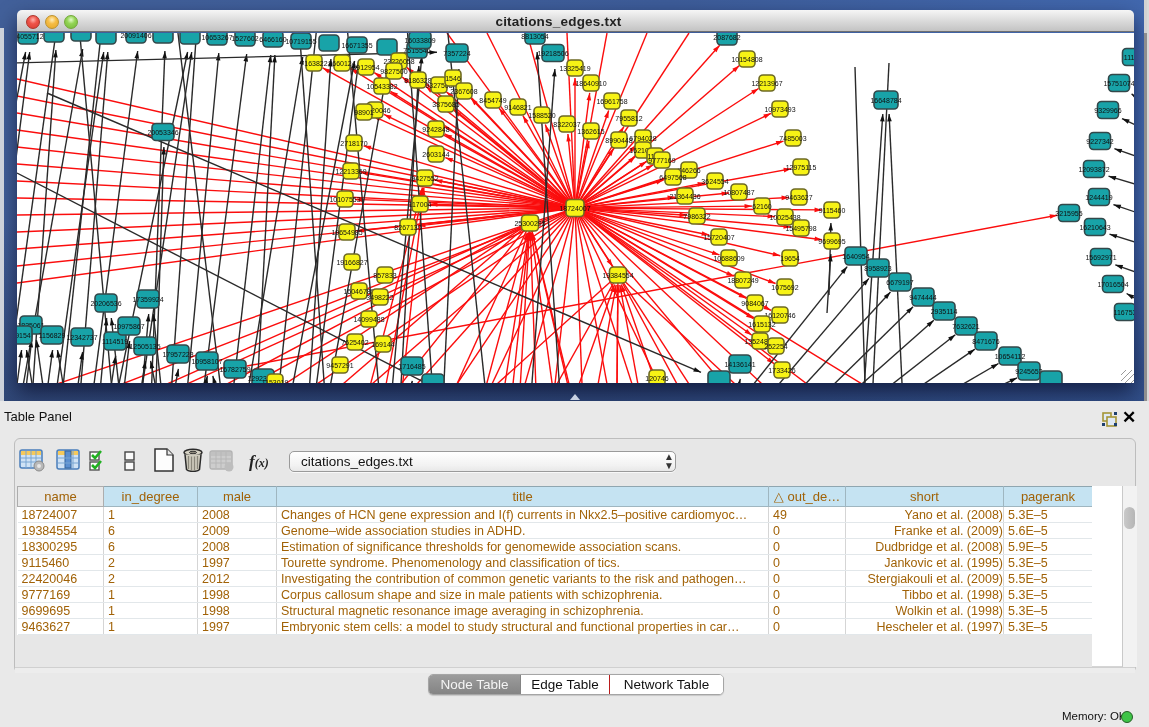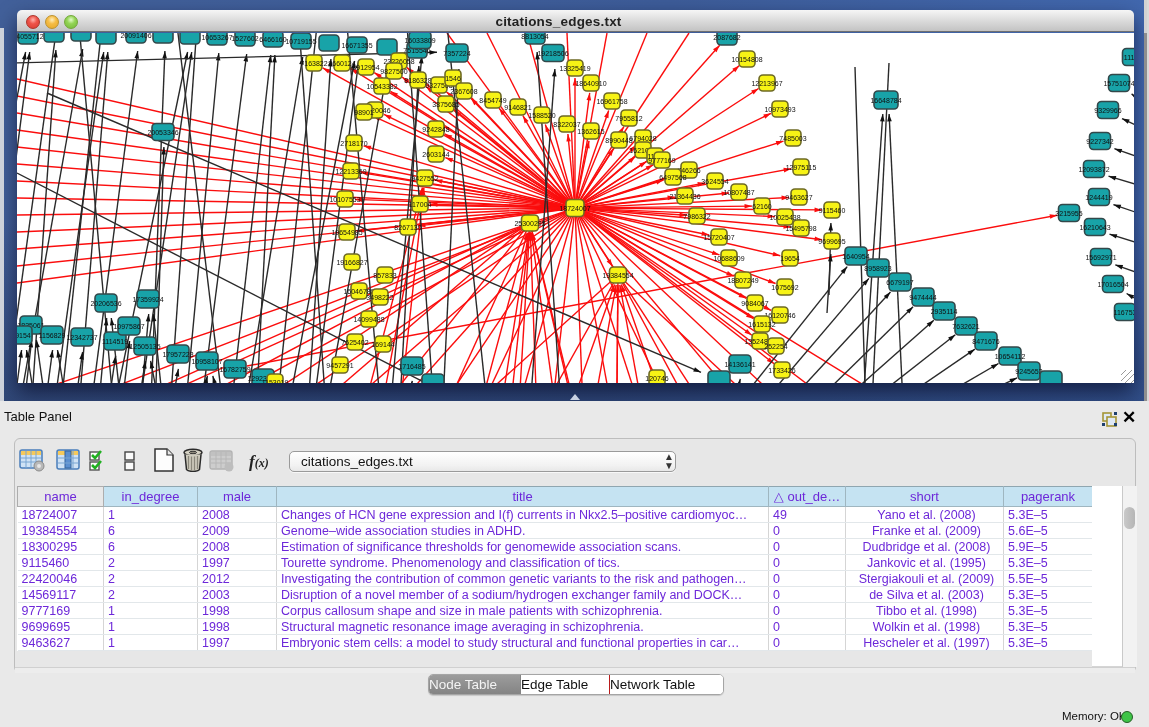--- a/index.html
+++ b/index.html
@@ -30,35 +30,35 @@
 #tptitle{left:4px;top:409px;font-size:13px;color:#111}
 #float-ic{left:1102px;top:412px;width:15px;height:14px}
 #close-x{left:1122px;top:407px;font-size:17px;font-weight:900;color:#000}
 #toolpanel{left:14px;top:438px;width:1122px;height:235px;border:1px solid #bdbdbd;border-radius:6px;background:#e7e7e7}
 .ic{top:448px}
 #dropdown{left:289px;top:451px;width:387px;height:21px;border:1px solid #9a9a9a;border-radius:5px;
   background:linear-gradient(#ffffff,#f2f2f2 70%,#e8e8e8);box-shadow:0 1px 0 rgba(255,255,255,.7)}
 #ddtext{left:301px;top:454px;font-size:13.5px;color:#111}
 #ddarr{left:664px;top:452px;font-size:10px;color:#333;line-height:9px;text-align:center}
 
-#tbl{left:17px;top:486px;border-collapse:collapse;table-layout:fixed;font-size:13px;color:#6d28d9;background:#fff}
+#tbl{left:17px;top:486px;border-collapse:collapse;table-layout:fixed;font-size:13px;color:#a16207;background:#fff}
 #tbl th{height:20px;font-weight:normal;background:#c5e3f2;border:1px solid #9fb6c0;border-top:1px solid #8fa6b0;
   text-align:center;overflow:hidden;white-space:nowrap;padding:0}
 #tbl th.h0{background:#e8e8e8;border-color:#adadad}
 #tbl td{height:16px;border-right:1px solid #d5d5d5;border-bottom:1px solid #e2e7ea;overflow:hidden;
   white-space:nowrap;padding:0 0 0 4px;font-size:12.5px}
-#tbl td.c5{text-align:center}
+#tbl td.c5{text-align:right}
 #whitefill{left:1092px;top:486px;width:30px;height:181px;background:#fff;border-bottom:1px solid #d5d5d5}
 #vscroll{left:1122px;top:486px;width:15px;height:181px;background:#f2f2f2;border-left:1px solid #c9c9c9}
 #vthumb{left:1124px;top:507px;width:11px;height:22px;background:linear-gradient(90deg,#c9c9c9,#b5b5b5);border-radius:6px}
 #hscroll{left:15px;top:667px;width:1120px;height:6px;background:#ededed;border-top:1px solid #d0d0d0}
 
 #segwrap{left:428px;top:674px;width:296px;height:21px;border:1px solid #a5a5a5;border-radius:5px;background:#fff;
   box-shadow:0 1px 1px rgba(0,0,0,.15);display:flex;overflow:hidden}
-.seg{font-size:13.5px;line-height:19px;color:#111;background:#fff}
+.seg{font-size:13.5px;line-height:19px;text-align:center;color:#111;background:#fff}
 #seg1{width:92px;background:linear-gradient(#9c9c9c,#848484);color:#f4f4f4;border-right:1px solid #848484}
 #seg2{width:89px;border-right:1px solid #b91c1c}
 #seg3{width:113px}
 #memtxt{left:1062px;top:710px;font-size:11.5px;color:#111}
 #memdot{left:1121px;top:710.5px;width:12px;height:12px;border-radius:50%;background:#3ec447;border:1.5px solid #265f27}
 </style></head><body>
 <div class="abs" id="mdi"></div>
 <div class="abs" id="win"></div>
 <div class="abs" id="canvas">
     <svg width="1117" height="351" viewBox="0 0 1117 351" style="position:absolute;left:0;top:0">
@@ -843,29 +843,20 @@
       <tr>
         <td class="c0">22420046</td>
         <td class="c1">2</td>
         <td class="c2">2012</td>
         <td class="c3">Investigating the contribution of common genetic variants to the risk and pathogen…</td>
         <td class="c4">0</td>
         <td class="c5">Stergiakouli et al. (2009)</td>
         <td class="c6">5.5E–5</td>
       </tr>
       <tr>
-        <td class="c0">14569117</td>
-        <td class="c1">2</td>
-        <td class="c2">2003</td>
-        <td class="c3">Disruption of a novel member of a sodium/hydrogen exchanger family and DOCK…</td>
-        <td class="c4">0</td>
-        <td class="c5">de Silva et al. (2003)</td>
-        <td class="c6">5.3E–5</td>
-      </tr>
-      <tr>
         <td class="c0">9777169</td>
         <td class="c1">1</td>
         <td class="c2">1998</td>
         <td class="c3">Corpus callosum shape and size in male patients with schizophrenia.</td>
         <td class="c4">0</td>
         <td class="c5">Tibbo et al. (1998)</td>
         <td class="c6">5.3E–5</td>
       </tr>
       <tr>
         <td class="c0">9699695</td>

